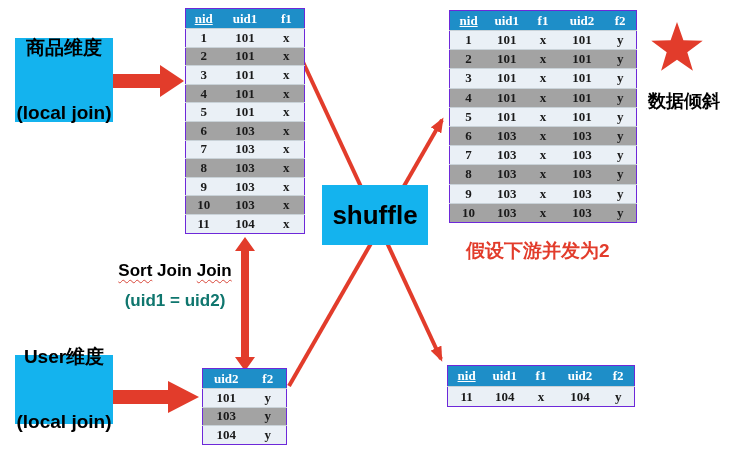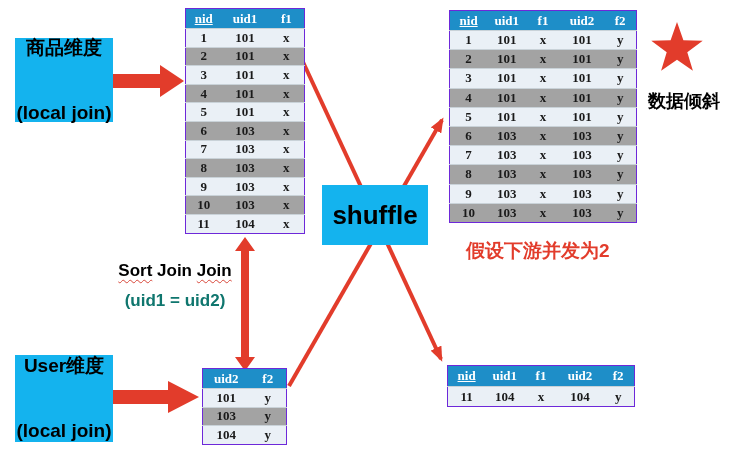--- a/index.html
+++ b/index.html
@@ -14,21 +14,21 @@
     font-family:"Liberation Sans","DejaVu Sans",sans-serif;
   }
   .layer{position:absolute;left:0;top:0;z-index:1;}
   
   .cyanbox{
     position:absolute;background:var(--cyan);color:#000;z-index:2;
     display:flex;flex-direction:column;align-items:center;justify-content:center;
     font-weight:700;font-size:19px;line-height:26px;text-align:center;gap:39px;
   }
   .box-product{left:15px;top:38px;width:98px;height:84px;}
-  .box-user{left:15px;top:355px;width:98px;height:87px;}
+  .box-user{left:15px;top:355px;width:98px;height:69px;}
   .box-shuffle{
     position:absolute;left:322px;top:185px;width:106px;height:60px;background:var(--cyan);
     display:flex;align-items:center;justify-content:center;z-index:3;
     font-weight:700;font-size:26px;color:#000;
   }
   
   table{
     position:absolute;border-collapse:collapse;table-layout:fixed;background:#a3a3a3;z-index:2;
     border:1px solid #6d28d9;font-family:Liberation Serif, serif;
   }

